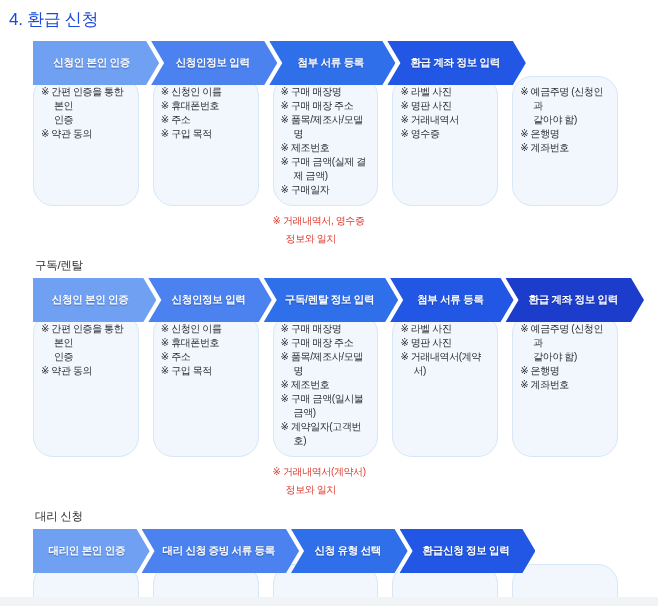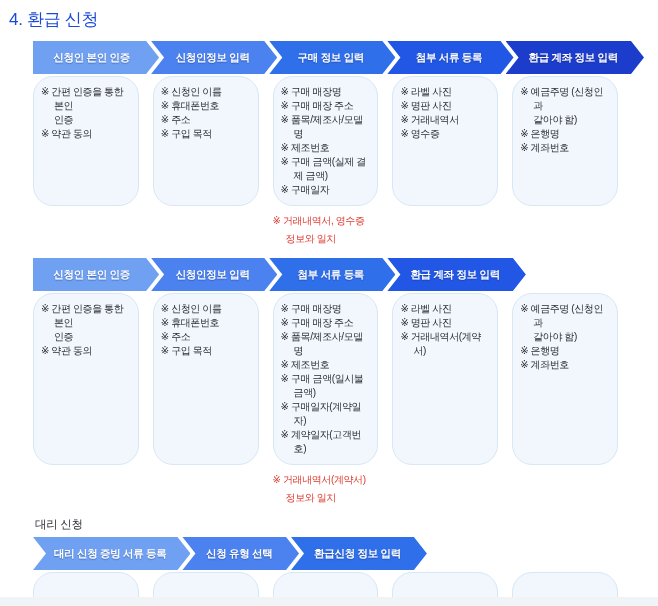--- a/index.html
+++ b/index.html
@@ -22,21 +22,21 @@
     color:var(--label-text,#2C2E33);
     letter-spacing:-0.3px;
   }
   .grid{
     display:grid;grid-template-columns:repeat(5,1fr);
     column-gap:14px;width:585px;margin-left:33px;
   }
   
   .arrow-row{height:33px;margin-bottom:2px;}
   .arrow{
-    position:relative;height:33px;width:calc(100% + 22px);
+    position:relative;height:44px;width:calc(100% + 22px);
     display:flex;align-items:center;justify-content:center;
     color:#fff;font-weight:700;font-size:10.5px;letter-spacing:-0.3px;
     white-space:nowrap;
     padding-left:10px;padding-right:13px;box-sizing:border-box;
     text-shadow:0 1px 1px rgba(10,30,90,.35);
     clip-path:polygon(0 0, calc(100% - 13px) 0, 100% 50%, calc(100% - 13px) 100%, 0 100%, 13px 50%);
     filter:drop-shadow(0 2px 1.5px rgba(40,70,160,.25));
   }
   .arrow.first{
     clip-path:polygon(0 0, calc(100% - 13px) 0, 100% 50%, calc(100% - 13px) 100%, 0 100%);
@@ -92,25 +92,20 @@
           <span>신청인 본인 인증</span>
         </div>
       </div>
     <div class="arrow-cell">
         <div class="arrow">
           <span>신청인정보 입력</span>
         </div>
       </div>
     <div class="arrow-cell">
         <div class="arrow">
-          <span>구매 정보 입력</span>
-        </div>
-      </div>
-    <div class="arrow-cell">
-        <div class="arrow">
           <span>첨부 서류 등록</span>
         </div>
       </div>
     <div class="arrow-cell">
         <div class="arrow last">
           <span>환급 계좌 정보 입력</span>
         </div>
       </div>
   </div>
   <div class="grid box-row">
@@ -146,29 +141,35 @@
         <div class="item">※ 계좌번호</div>
       </div>
   </div>
   <div class="grid note-row">
     <div class="note">※ 거래내역서, 영수증
 정보와 일치</div>
   </div>
 </div>
 
 <div class="section s2">
+  <div class="section-label">구독/렌탈</div>
   <div class="grid arrow-row">
     <div class="arrow-cell">
         <div class="arrow first">
           <span>신청인 본인 인증</span>
         </div>
       </div>
     <div class="arrow-cell">
         <div class="arrow">
           <span>신청인정보 입력</span>
+        </div>
+      </div>
+    <div class="arrow-cell">
+        <div class="arrow">
+          <span>구독/렌탈 정보 입력</span>
         </div>
       </div>
     <div class="arrow-cell">
         <div class="arrow">
           <span>첨부 서류 등록</span>
         </div>
       </div>
     <div class="arrow-cell">
         <div class="arrow last">
           <span>환급 계좌 정보 입력</span>
@@ -186,21 +187,20 @@
         <div class="item">※ 휴대폰번호</div>
         <div class="item">※ 주소</div>
         <div class="item">※ 구입 목적</div>
       </div>
     <div class="box">
         <div class="item">※ 구매 매장명</div>
         <div class="item">※ 구매 매장 주소</div>
         <div class="item">※ 품목/제조사/모델명</div>
         <div class="item">※ 제조번호</div>
         <div class="item">※ 구매 금액(일시불 금액)</div>
-        <div class="item">※ 구매일자(계약일자)</div>
         <div class="item">※ 계약일자(고객번호)</div>
       </div>
     <div class="box">
         <div class="item">※ 라벨 사진</div>
         <div class="item">※ 명판 사진</div>
         <div class="item">※ 거래내역서(계약서)</div>
       </div>
     <div class="box">
         <div class="item">※ 예금주명 (신청인과
 같아야 함)</div>
@@ -211,20 +211,25 @@
   <div class="grid note-row">
     <div class="note">※ 거래내역서(계약서)
 정보와 일치</div>
   </div>
 </div>
 
 <div class="section s3">
   <div class="section-label">대리 신청</div>
   <div class="grid arrow-row">
     <div class="arrow-cell">
+        <div class="arrow first">
+          <span>대리인 본인 인증</span>
+        </div>
+      </div>
+    <div class="arrow-cell">
         <div class="arrow">
           <span>대리 신청 증빙 서류 등록</span>
         </div>
       </div>
     <div class="arrow-cell">
         <div class="arrow">
           <span>신청 유형 선택</span>
         </div>
       </div>
     <div class="arrow-cell">

